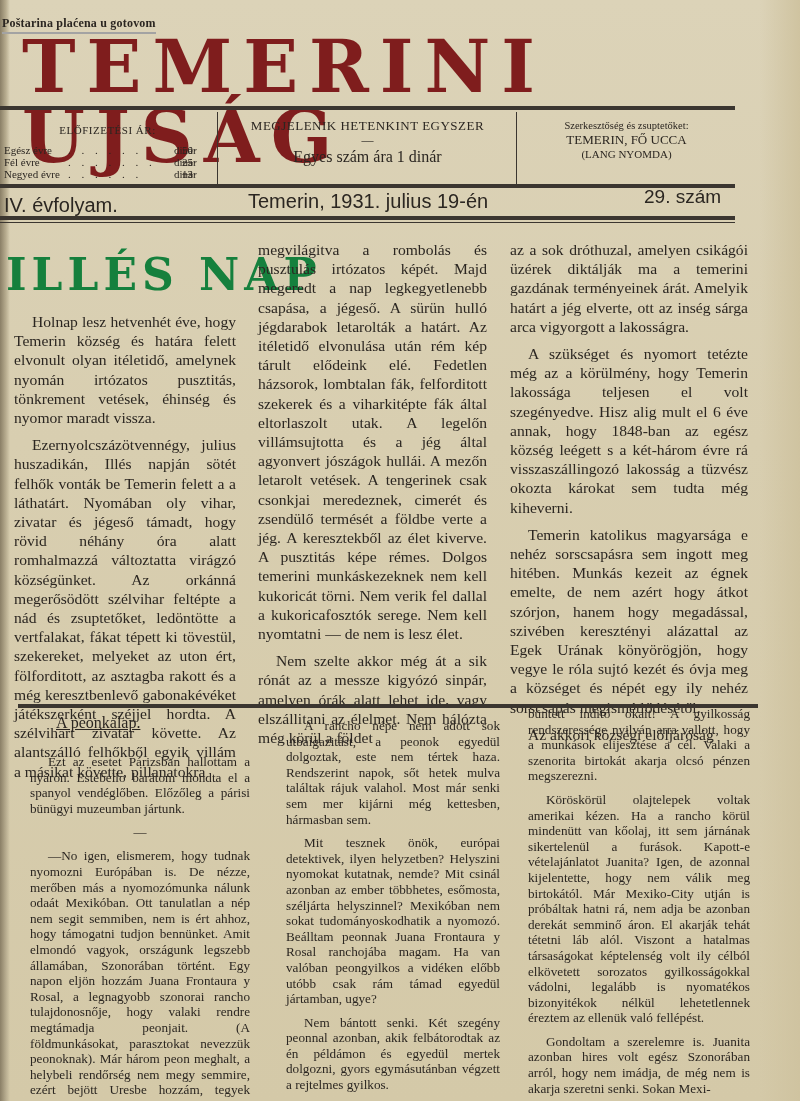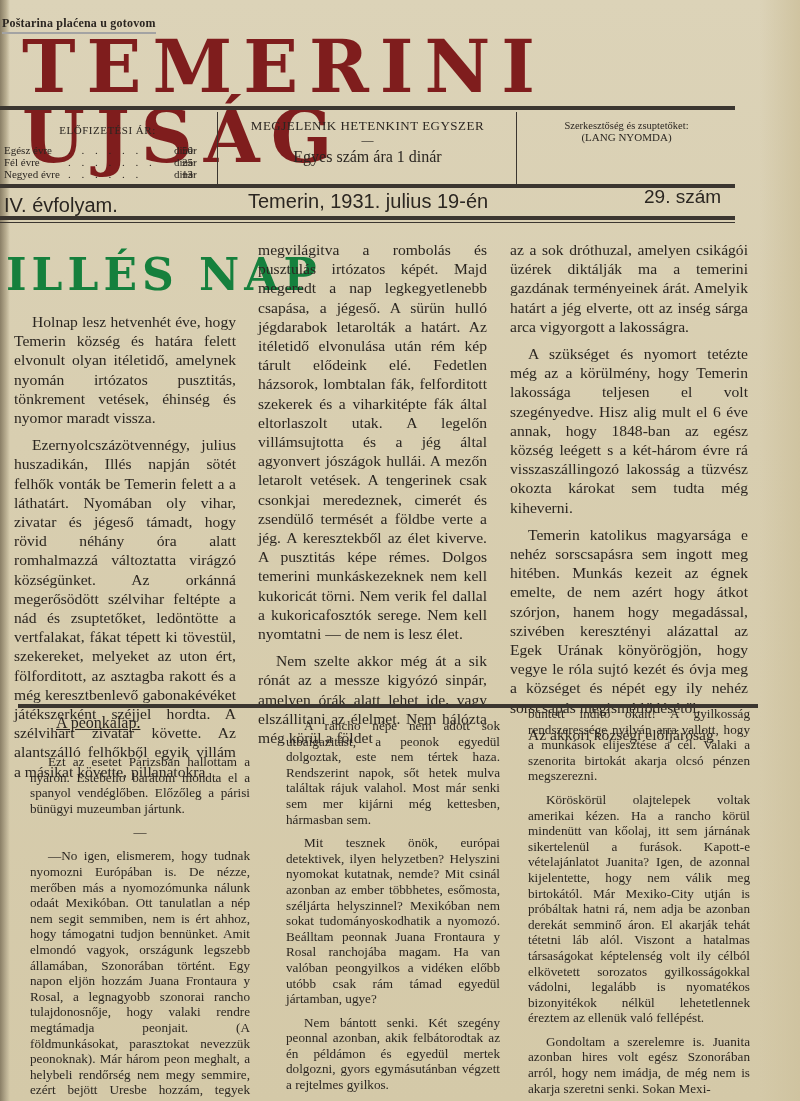--- a/index.html
+++ b/index.html
@@ -97,20 +97,21 @@
   </div>
   <div class="vsep" style="left:217px; top:0; height:72px;"></div>
   <div class="center-box">
     <div class="l1">MEGJELENIK HETENKINT EGYSZER</div>
     <div class="dash">—</div>
     <div class="l2">Egyes szám ára 1 dinár</div>
   </div>
   <div class="vsep" style="left:516px; top:0; height:72px;"></div>
   <div class="right-box">
     <div class="r1">Szerkesztőség és zsuptetőket:</div>
+    <div class="r2">TEMERIN, FŐ UCCA</div>
     <div class="r3">(LANG NYOMDA)</div>
   </div>
 </div>
 
 <div class="rule-thick" style="left:0; top:184px; width:735px;"></div>
 
 <div class="dateline">
   <span class="vol">IV. évfolyam.</span>
   <span class="date">Temerin, 1931. julius 19-én</span>
   <span class="num">29. szám</span>

